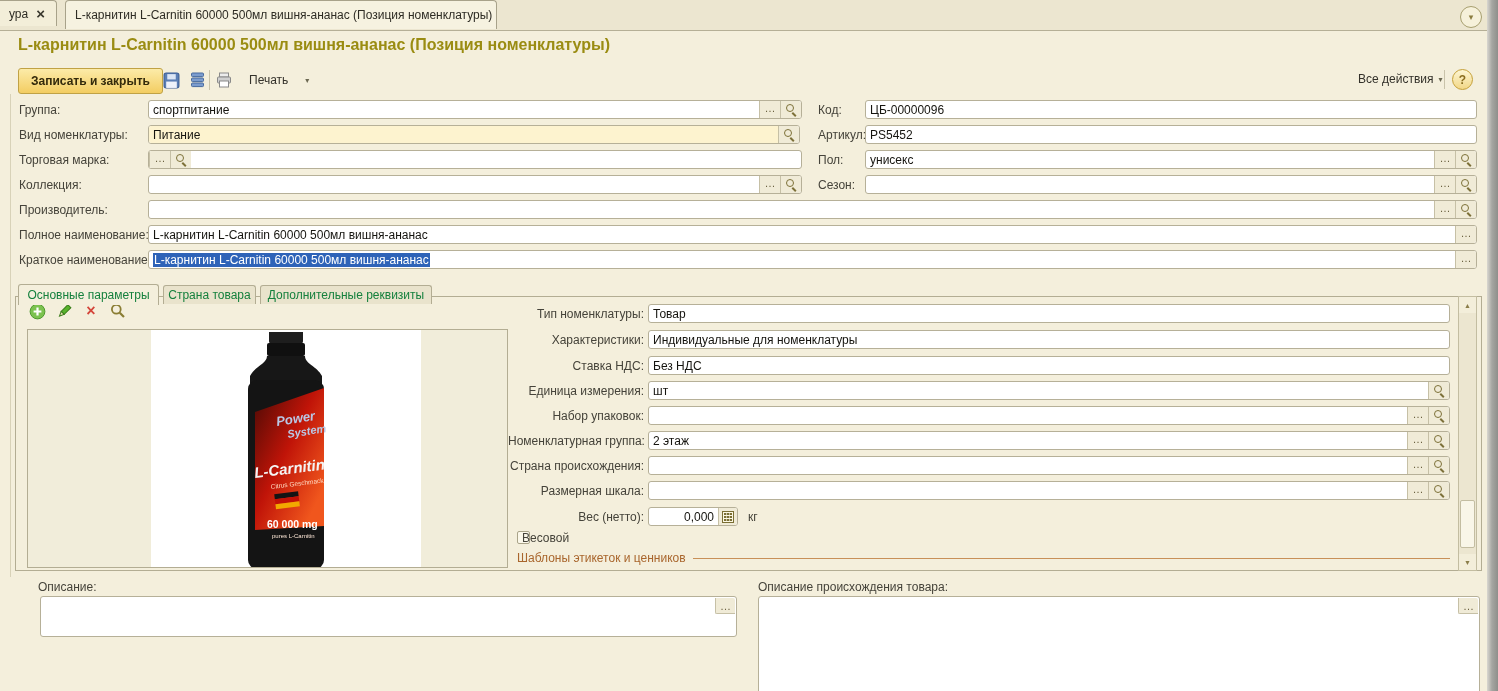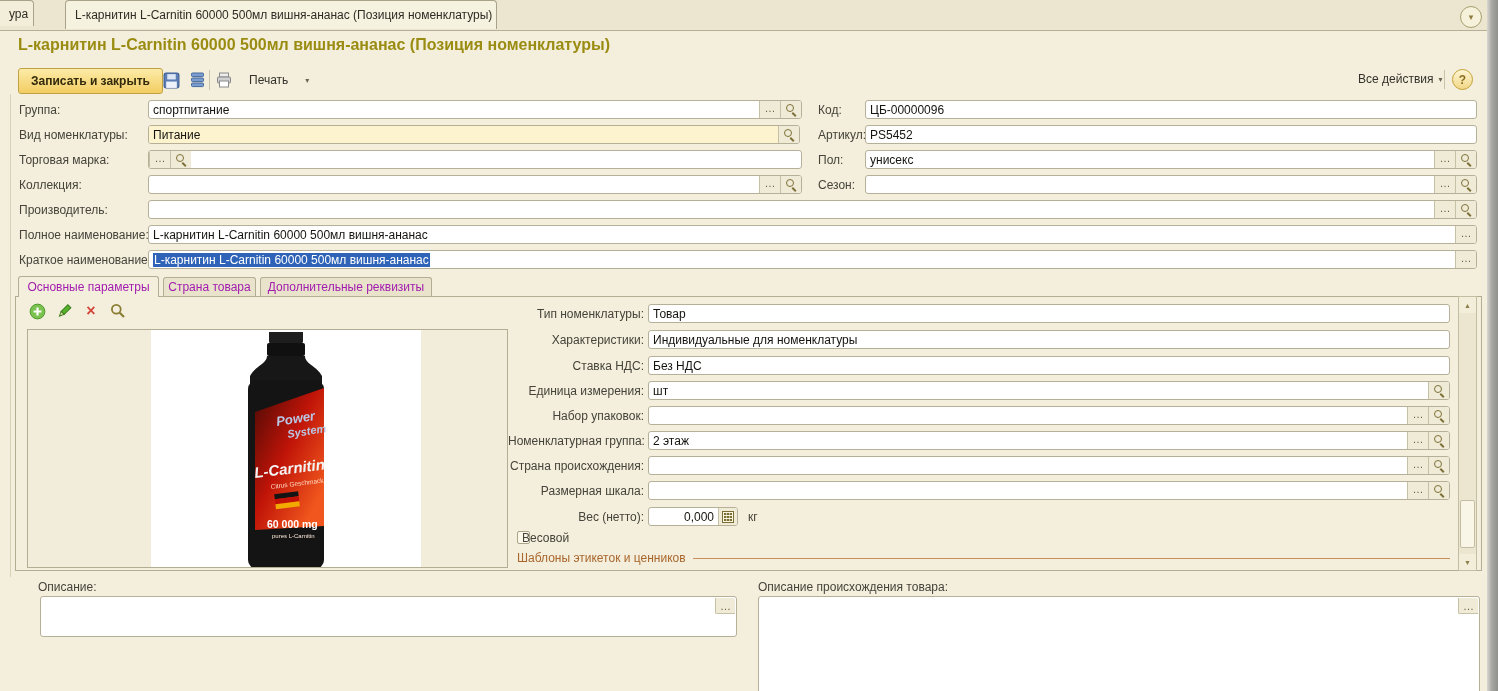--- a/index.html
+++ b/index.html
@@ -6,21 +6,21 @@
   #screen{position:relative;width:1498px;height:691px;background:#f4efdc;overflow:hidden;
           font-family:"Liberation Sans",sans-serif;font-size:12px;color:#2e2c24;}
 
   
   .tabstrip{position:absolute;left:0;top:0;width:1498px;height:31px;background:#ece6d0;
             border-bottom:1px solid #b5af96;box-sizing:border-box;}
   .toptab{position:absolute;box-sizing:border-box;display:flex;align-items:center;gap:8px;
           background:#f3eed9;border:1px solid #a8a28a;border-bottom:none;z-index:2;
           padding:0 9px;white-space:nowrap;overflow:hidden;}
   .toptab .x{font-size:15px;line-height:12px;color:#3a382e;cursor:pointer;font-weight:bold;}
-  .tab-prev{left:0;top:4;width:34px;height:26px;border-left:none;border-radius:0 4px 0 0;}
+  .tab-prev{left:0;top:4;width:57px;height:26px;border-left:none;border-radius:0 4px 0 0;}
   .tab-active{left:65px;top:2;width:432px;height:29px;background:#f6f2e0;border-radius:4px 4px 0 0;
               justify-content:space-between;}
   .circle-btn{position:absolute;left:1460px;top:6px;width:20px;height:20px;border-radius:50%;
               border:1px solid #a79f6f;background:#f6f1da;display:flex;align-items:center;
               justify-content:center;color:#8a7d3f;font-size:9px;z-index:2;cursor:pointer;}
 
   
   .page-title{position:absolute;left:18px;top:36px;font-size:16px;font-weight:bold;color:#9a8c12;}
   .btn-save{position:absolute;left:18px;top:68px;height:24px;padding:0 12px;border:1px solid #c0a245;
             border-radius:3px;background:linear-gradient(#fceba8,#f3cd62);font-weight:bold;
@@ -52,21 +52,21 @@
   .mag-ico::before{content:"";position:absolute;left:0;top:0;width:6px;height:6px;
                    border:1.5px solid #7d7139;border-radius:50%;}
   .mag-ico::after{content:"";position:absolute;left:7.5px;top:7.5px;width:4.5px;height:1.6px;
                   background:#7d7139;transform:rotate(45deg);transform-origin:0 0;}
 
   .leftline{position:absolute;left:10px;top:94px;width:1px;height:483px;background:#d8d2b8;}
 
   
   .ptab{position:absolute;box-sizing:border-box;border:1px solid #b3ad93;border-bottom:none;
         border-radius:3px 3px 0 0;display:flex;align-items:center;justify-content:center;
-        cursor:pointer;z-index:2;color:#a21caf;}
+        cursor:pointer;z-index:2;color:#15803d;margin-top:8px;}
   .ptab.active{background:#f4efdc;}
   .ptab.inactive{background:#e9e3cc;}
   .panel{position:absolute;left:15px;top:296px;width:1467px;height:275px;box-sizing:border-box;
          border:1px solid #b3ad93;}
   .mini-toolbar{position:absolute;left:28px;top:302px;display:flex;gap:9px;align-items:center;}
   .mini-toolbar .mico{width:18px;height:18px;display:flex;align-items:center;justify-content:center;cursor:pointer;}
   .redx{color:#d4453a;font-weight:bold;font-size:16px;line-height:14px;}
   .imgbox{position:absolute;left:27px;top:329px;width:481px;height:239px;box-sizing:border-box;
           border:1px solid #b3ad93;background:#f1edda;overflow:hidden;}
   .photo{position:absolute;left:123px;top:0;width:270px;height:239px;background:#ffffff;

